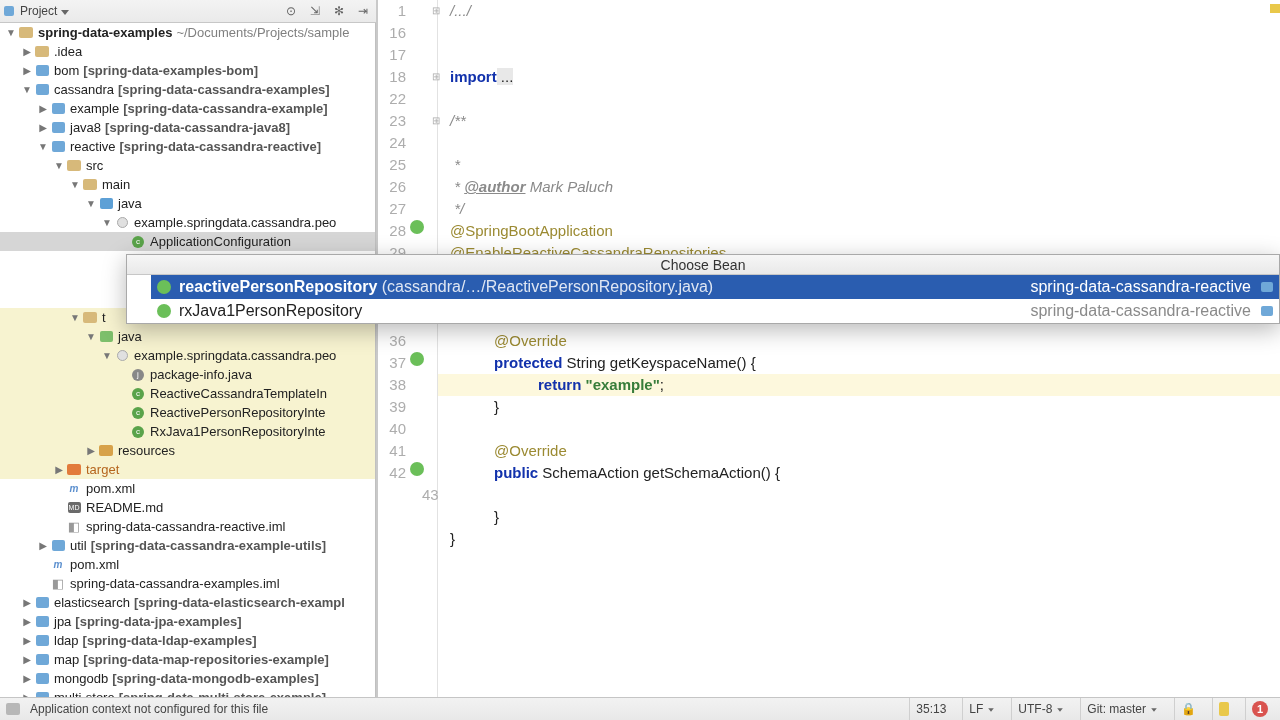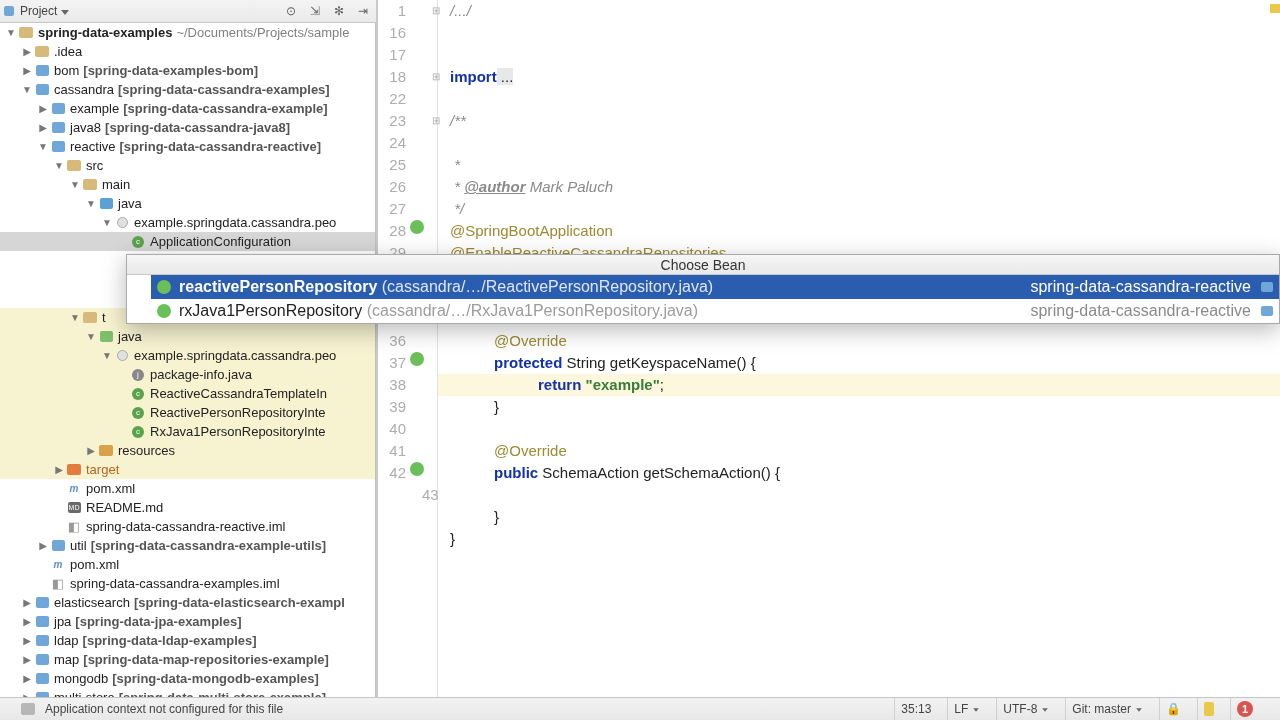--- a/index.html
+++ b/index.html
@@ -73,21 +73,21 @@
   .popup-row.sel .loc, .popup-row .loc { opacity:.85; }
   .popup-row .loc.dim { color:#8a8a8a; }
   .popup-row .flex { flex:1; }
   .popup-row .mo { margin-left:auto; padding-right:4px; }
   .popup-row .mo-ic { width:12px; height:10px; background:#6fa8d8; display:inline-block; margin-left:6px; border-radius:2px;}
   .popup-row .bold { font-weight:bold; }
 
   
   .status { position:absolute; left:0; bottom:0; width:1280px; height:23px;
     background:linear-gradient(#f2f2f2,#e8e8e8); border-top:1px solid #c5c5c5;
-    display:flex; align-items:center; font-size:12px; color:#444; padding:0 21px; gap:10px;}
+    display:flex; align-items:center; font-size:12px; color:#444; padding:0 6px; gap:10px;}
   .status .sb-ic { width:14px; height:12px; background:#b7b7b7; border-radius:2px;}
   .status .msg { flex:1; }
   .status .cell { padding:0 6px; border-left:1px solid #cfcfcf; height:100%; display:flex; align-items:center; gap:4px;}
   .status .lock { color:#888;}
   .badge-r { background:#d9534f; color:#fff; font-weight:bold; border-radius:50%;
     width:16px; height:16px; display:flex; align-items:center; justify-content:center; font-size:11px;}
   .badge-y { background:#e9c84a; width:10px; height:14px; border-radius:2px;}
 </style>
 </head>
 <body>
@@ -416,21 +416,20 @@
     <span>&nbsp;</span>
     <span class="loc">(cassandra/…/ReactivePersonRepository.java)</span>
     <span class="flex"></span>
     <span class="mo">spring-data-cassandra-reactive</span>
     <span class="mo-ic"></span>
   </div>
   <div class="popup-row">
     <span class="bean-ic"></span>
     <span>rxJava1PersonRepository</span>
     <span>&nbsp;</span>
-    <span class="loc dim">(cassandra/…/RxJava1PersonRepository.java)</span>
     <span class="flex"></span>
     <span class="mo" style="color:#8a8a8a">spring-data-cassandra-reactive</span>
     <span class="mo-ic"></span>
   </div>
 </div>
 
 <div class="status">
   <span class="sb-ic"></span>
   <span class="msg">Application context not configured for this file</span>
   <span class="cell">

